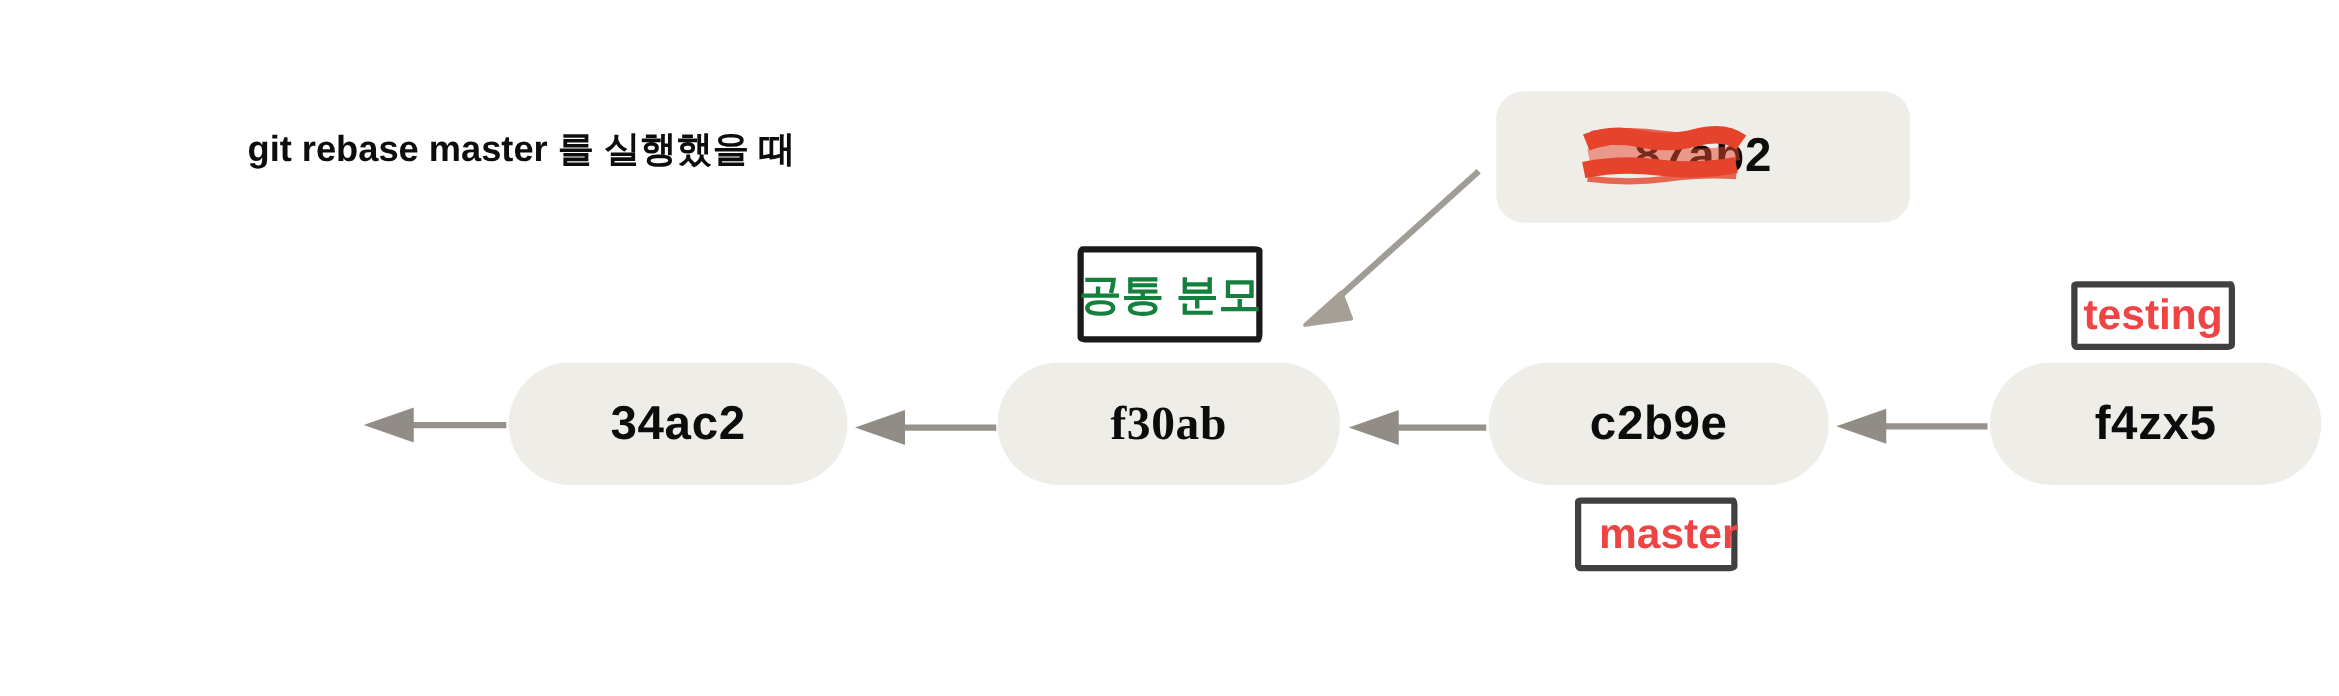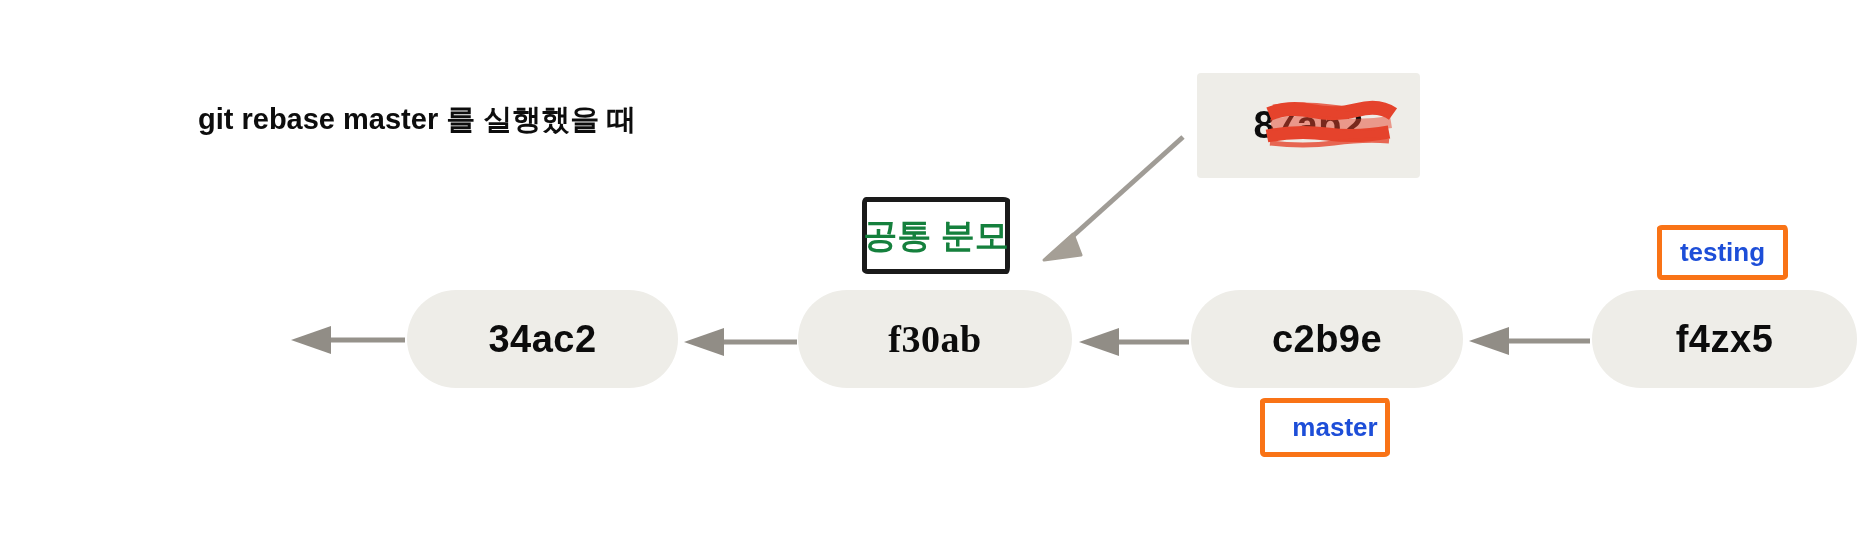--- a/index.html
+++ b/index.html
@@ -19,46 +19,46 @@
   }
   .node {
     position:absolute;
     background:#eeede8;
     display:flex; align-items:center; justify-content:center;
     font-weight:bold; font-size:38px; color:#0c0c0c;
     letter-spacing:0.5px;
   }
   .pill { top:290px; height:98px; border-radius:49px; }
   .removed {
-    left:1197px; top:73px; width:223px; height:105px;
-    border-radius:4px;
+    left:1197px; top:73px; width:331px; height:105px;
+    border-radius:22px;
   }
   .removed .scribble {
     position:absolute; left:0; top:0; width:275px; height:105px;
     pointer-events:none;
   }
   .anno-box {
     position:absolute;
     left:862px; top:197px; width:148px; height:77px;
     box-sizing:border-box;
     border:5px solid #1a1a1a;
     border-radius:4px 7px 3px 6px / 6px 3px 7px 4px;
     background:#ffffff;
     display:flex; align-items:center; justify-content:center;
     font-weight:bold; font-size:34px; color:#15803d;
     white-space:nowrap;
   }
   .branch-label {
     position:absolute;
     box-sizing:border-box;
-    border:5px solid #f97316;
+    border:5px solid #404040;
     border-radius:5px 3px 6px 4px / 3px 6px 4px 5px;
     background:#ffffff;
     display:flex; align-items:center; justify-content:center;
-    font-weight:bold; font-size:26px; color:#1d4ed8;
+    font-weight:bold; font-size:34px; color:#ef4444;
     white-space:nowrap;
   }
   .branch-testing { left:1657px; top:225px; width:131px; height:55px; }
   .branch-master  { left:1260px; top:398px; width:130px; height:59px;padding-left:20px; }
   .arrow-layer {
     position:absolute; left:0; top:0; width:1871px; height:557px;
     pointer-events:none;
   }
 </style>
 </head>

